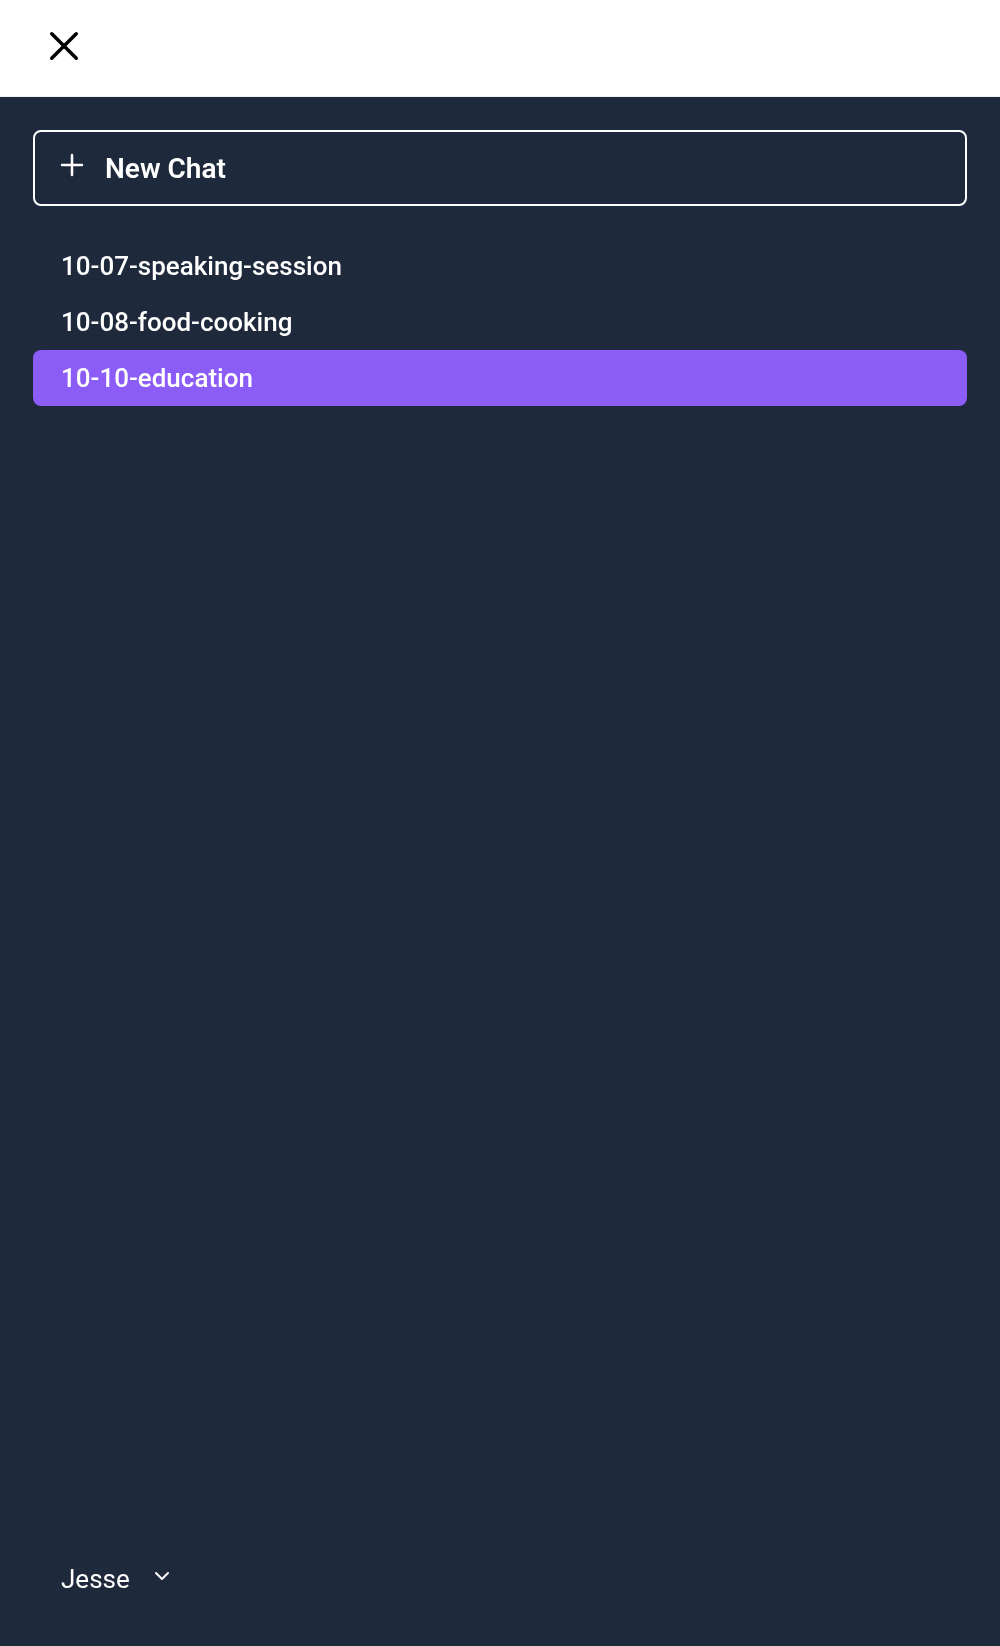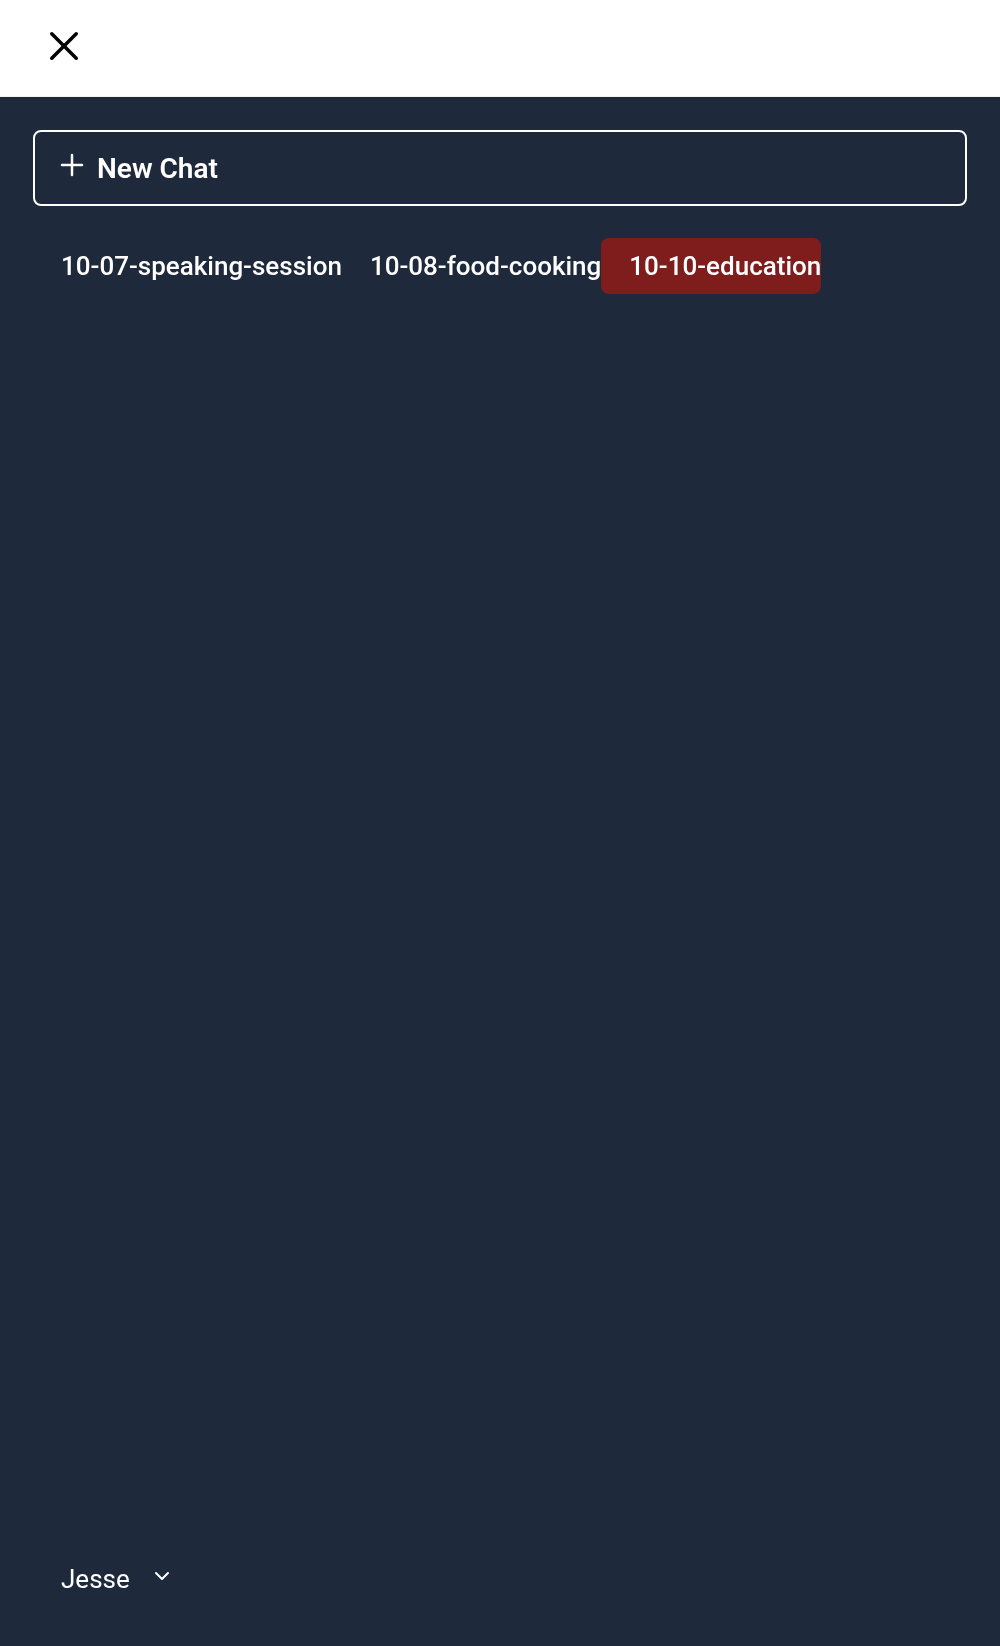--- a/index.html
+++ b/index.html
@@ -34,49 +34,49 @@
       flex-direction: column;
       padding: 33px 33px 0 33px;
       position: relative;
     }
     .new-chat-button {
       border: 2px solid #ffffff;
       border-radius: 8px;
       height: 76px;
       display: flex;
       align-items: center;
-      gap: 10px;
+      gap: 18px;
       padding-left: 22px;
       cursor: pointer;
       color: #ffffff;
       font-size: 28px;
       font-weight: 600;
     }
     .plus-icon {
       color: #ffffff;
     }
     .chat-list {
       margin-top: 32px;
       display: flex;
-      flex-direction: row;
+      flex-direction: column;
       text-align: right;
     }
     .chat-item {
       height: 56px;
       display: flex;
       align-items: center;
       padding-left: 28px;
       color: #ffffff;
       font-size: 26px;
       font-weight: 500;
       cursor: pointer;
       border-radius: 8px;
     }
     .chat-item.selected {
-      background: #7f1d1d;
+      background: #8b5cf6;
     }
     .user-menu {
       position: absolute;
       bottom: 52px;
       left: 61px;
       display: flex;
       align-items: center;
       gap: 20px;
       color: #ffffff;
       font-size: 26px;

